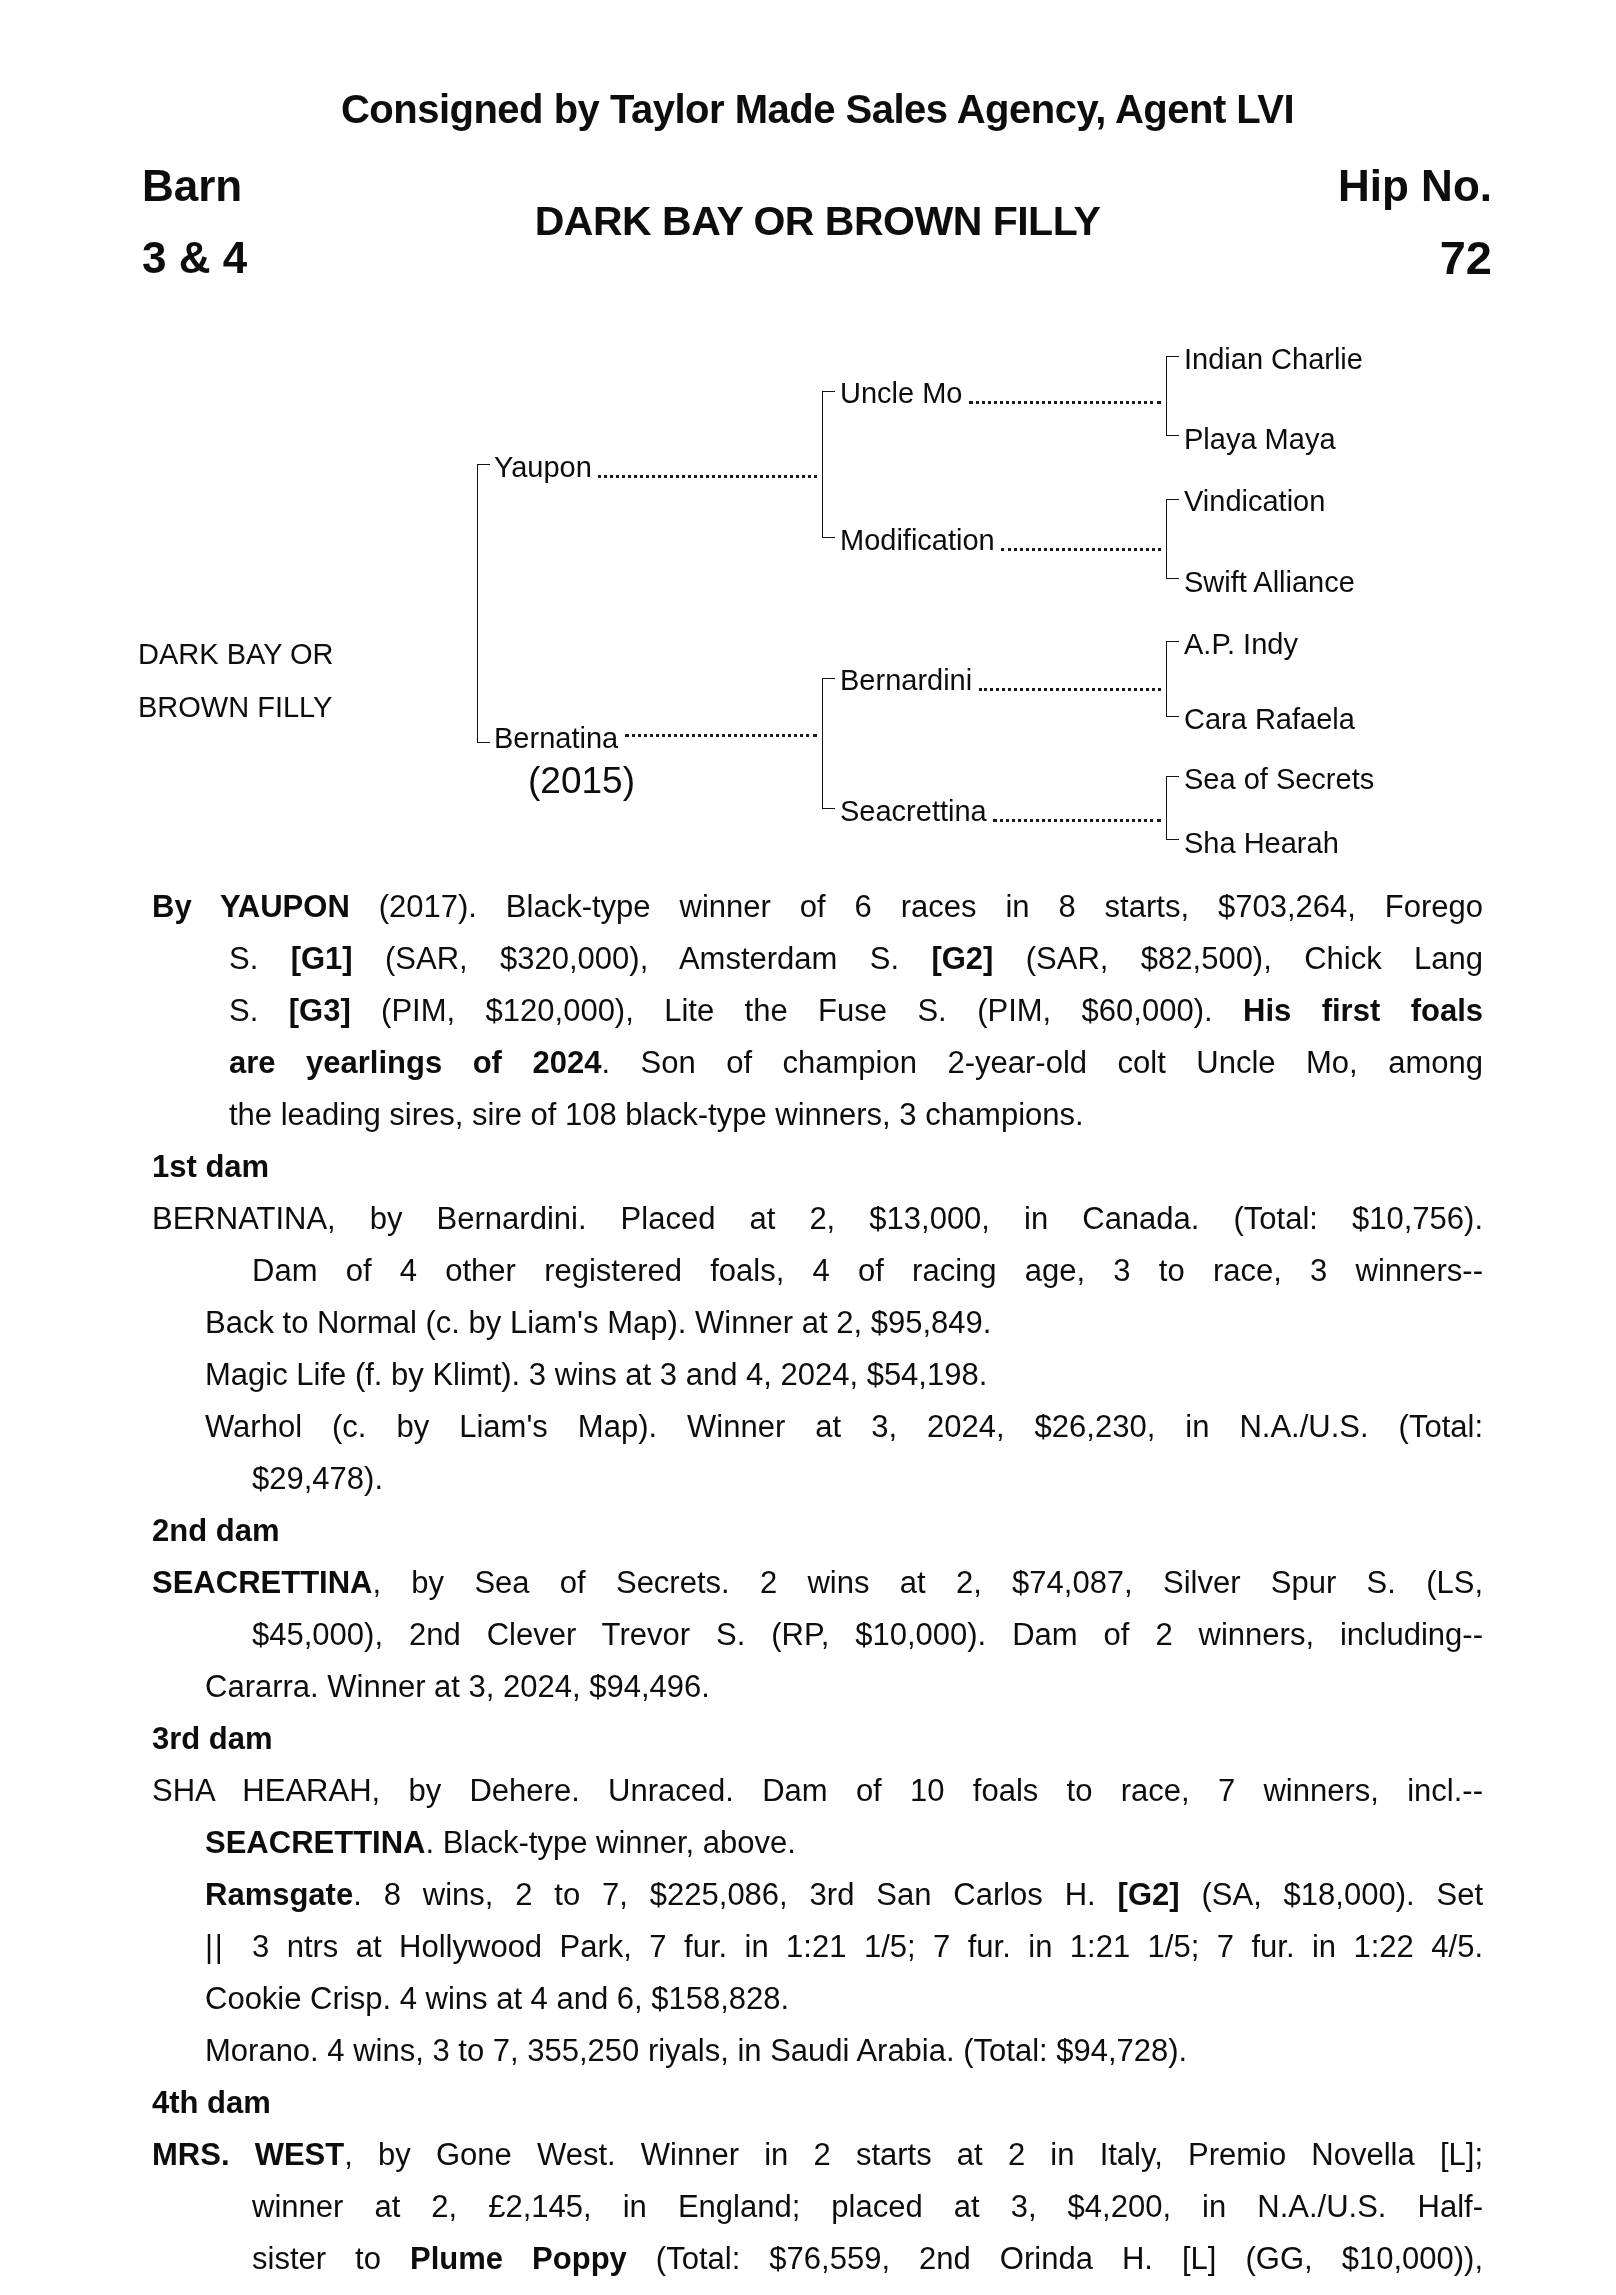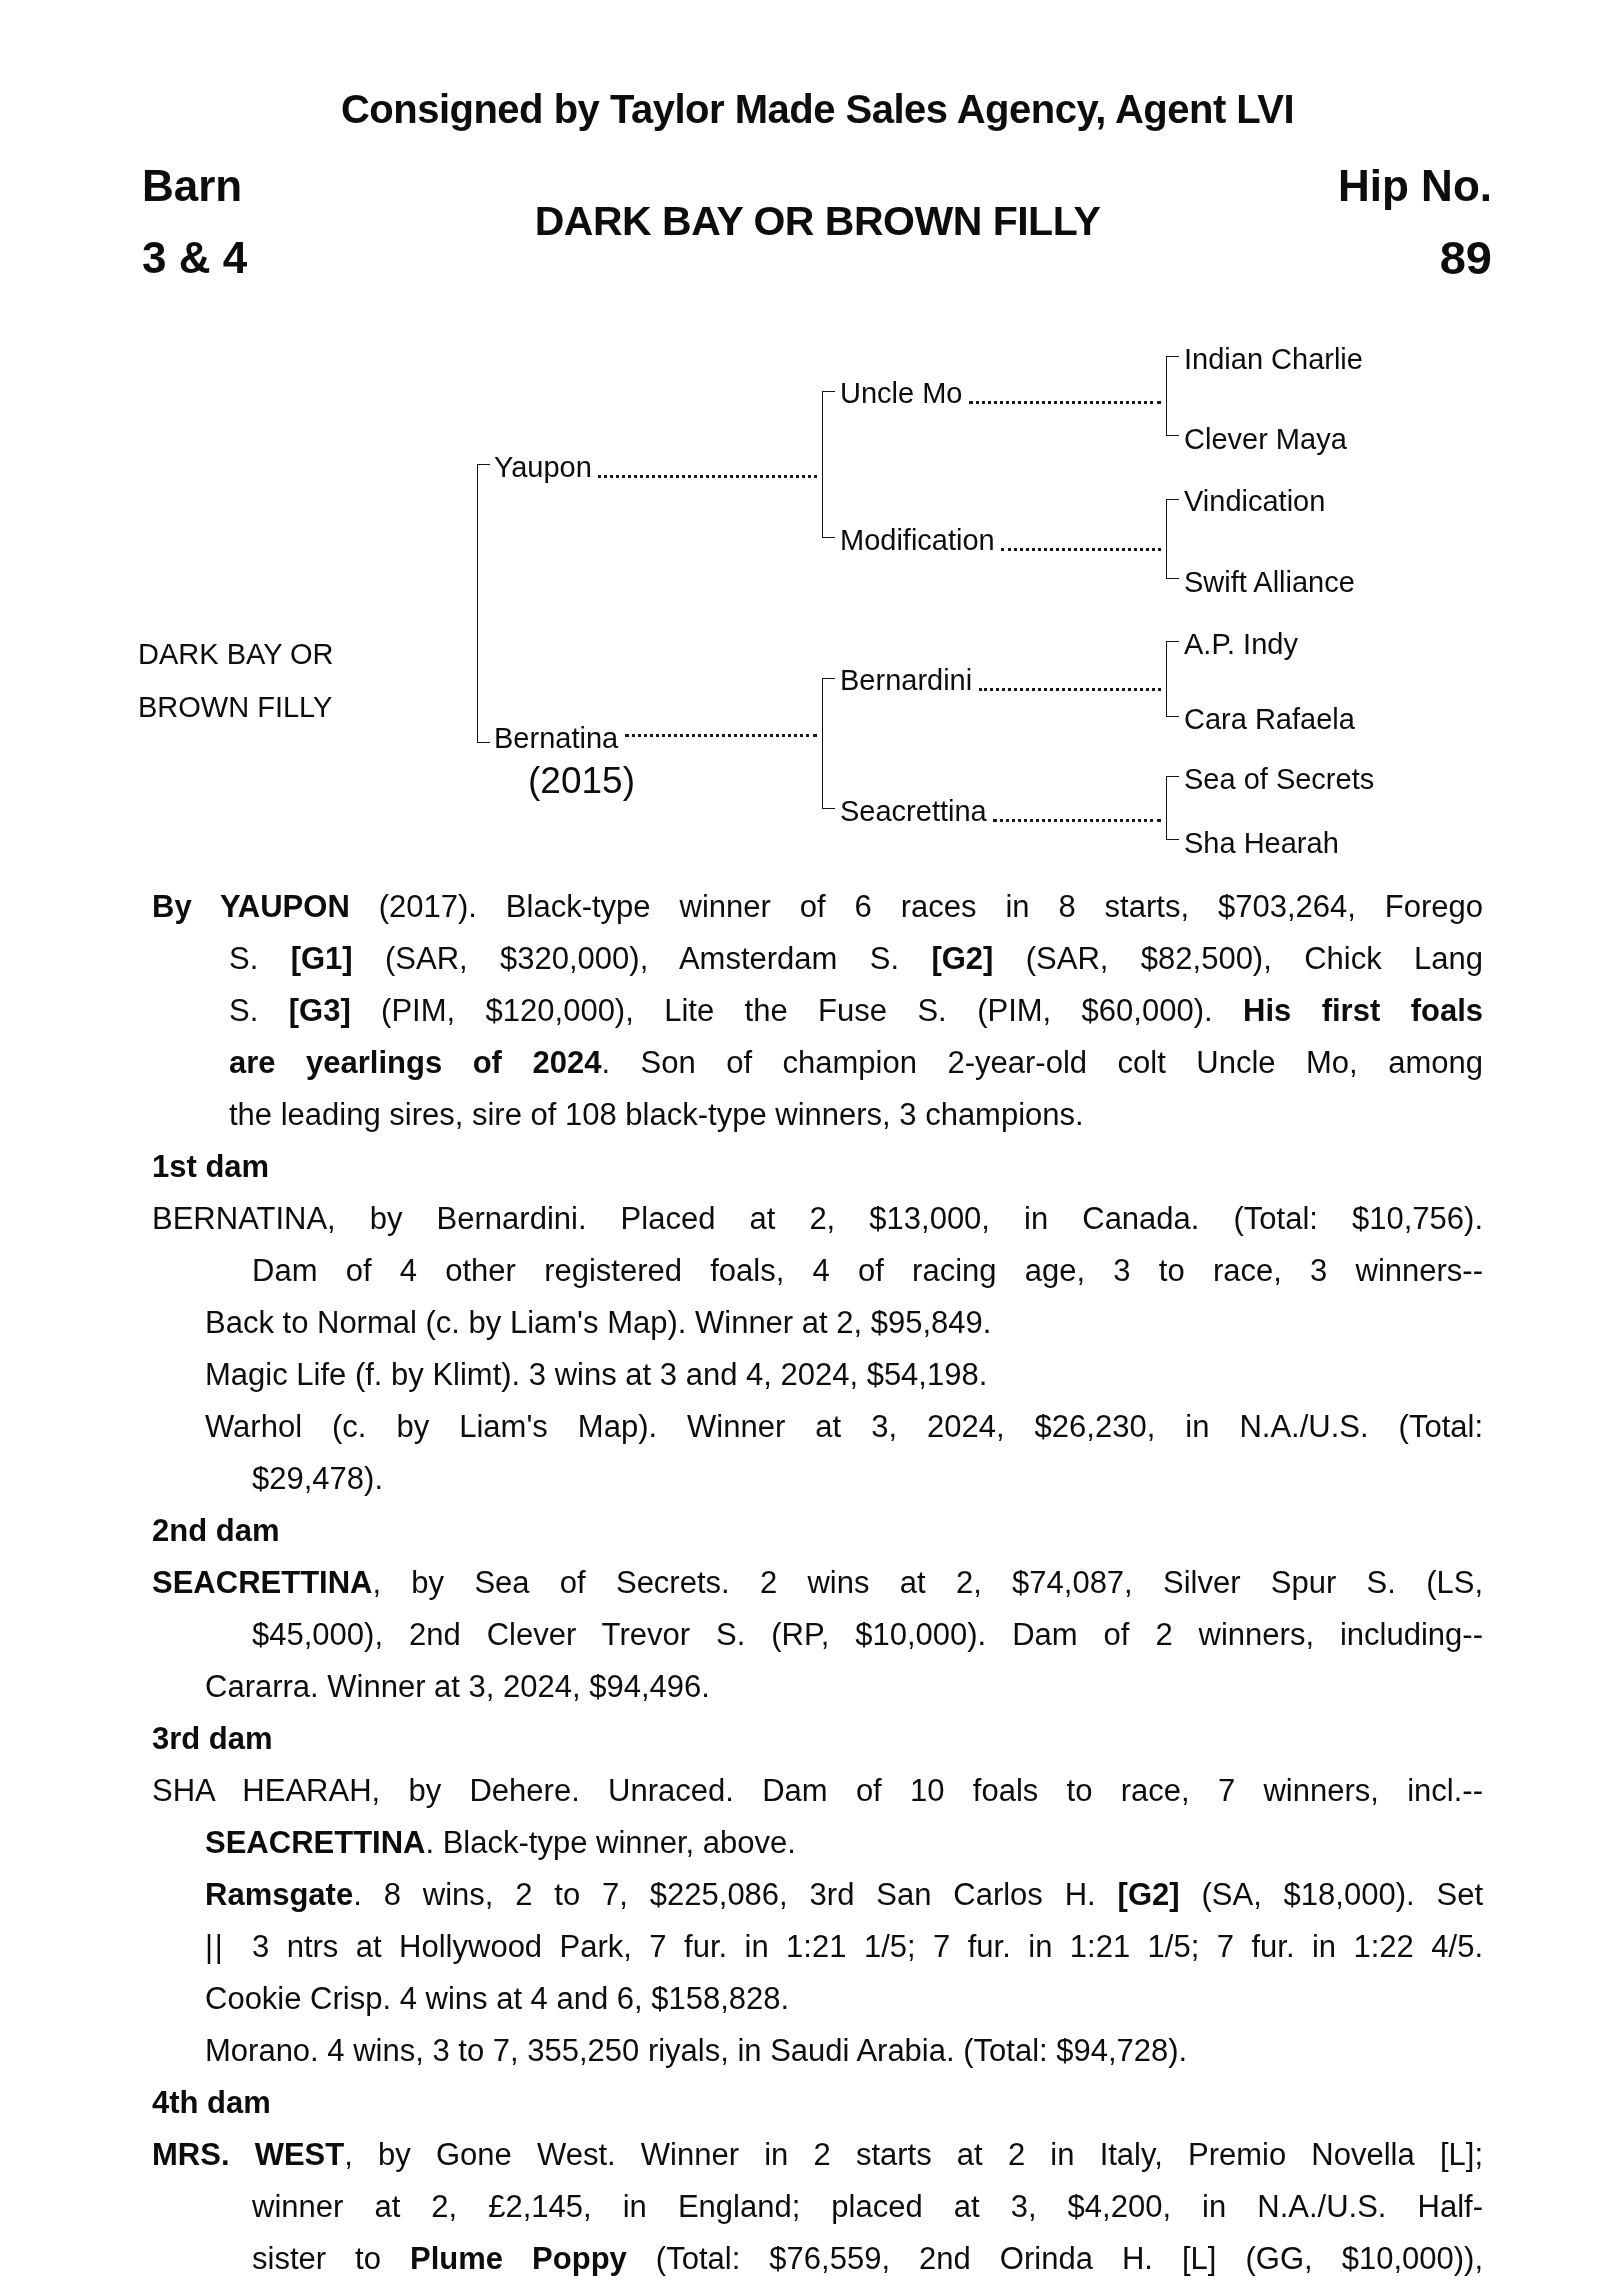--- a/index.html
+++ b/index.html
@@ -41,21 +41,21 @@
 </style>
 </head>
 <body>
 
 <div class="page">
 
   <div class="consignor">Consigned by Taylor Made Sales Agency, Agent LVI</div>
   <div class="barn-label">Barn</div>
   <div class="barn-num">3 &amp; 4</div>
   <div class="hip-label">Hip No.</div>
-  <div class="hip-num">89</div>
+  <div class="hip-num">72</div>
   <div class="big-title">DARK BAY OR BROWN FILLY</div>
 
   <div class="subject-line" style="top:638px;">DARK BAY OR</div>
   <div class="subject-line" style="top:691px;">BROWN FILLY</div>
   <div id="tree">
       <div class="tree-node" style="left: 494px; top: 450px; width: 328px;">
         <span class="nm">Yaupon</span>
         <span class="leader"></span>
       </div>
       <div class="tree-node" style="left: 494px; top: 721px; width: 328px; align-items: center;">
@@ -75,21 +75,21 @@
         <span class="leader"></span>
       </div>
       <div class="tree-node" style="left: 840px; top: 794px; width: 326px;">
         <span class="nm">Seacrettina</span>
         <span class="leader"></span>
       </div>
       <div class="tree-node" style="left: 1184px; top: 342px;">
         <span class="nm">Indian Charlie</span>
       </div>
       <div class="tree-node" style="left: 1184px; top: 422px;">
-        <span class="nm">Clever Maya</span>
+        <span class="nm">Playa Maya</span>
       </div>
       <div class="tree-node" style="left: 1184px; top: 484px;">
         <span class="nm">Vindication</span>
       </div>
       <div class="tree-node" style="left: 1184px; top: 565px;">
         <span class="nm">Swift Alliance</span>
       </div>
       <div class="tree-node" style="left: 1184px; top: 627px;">
         <span class="nm">A.P. Indy</span>
       </div>

